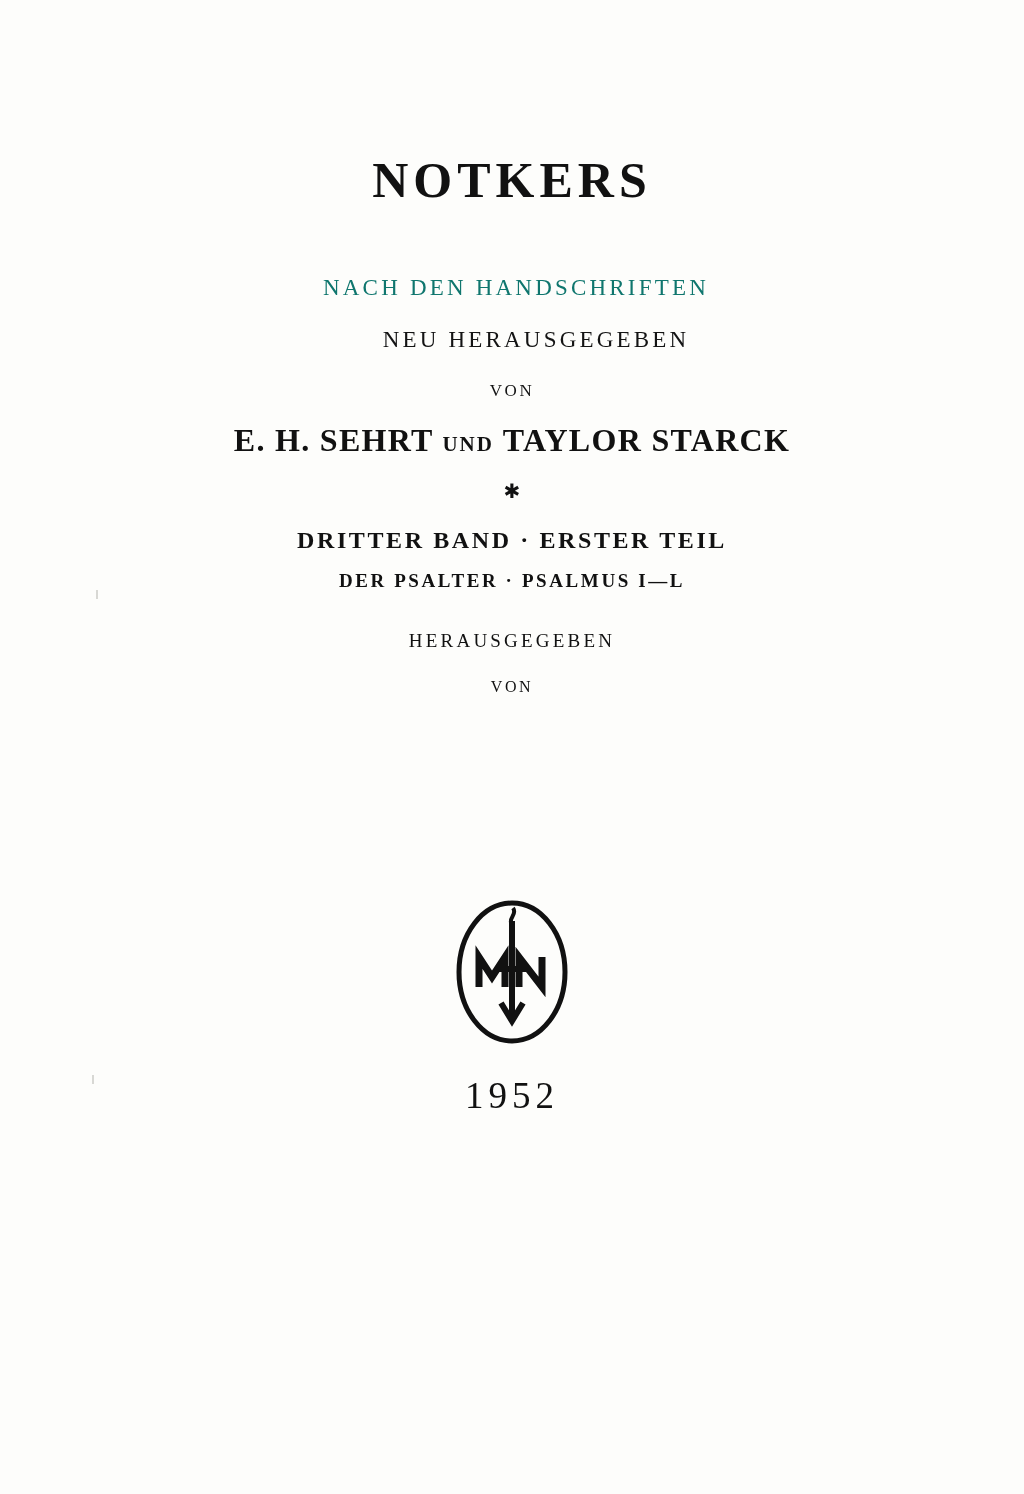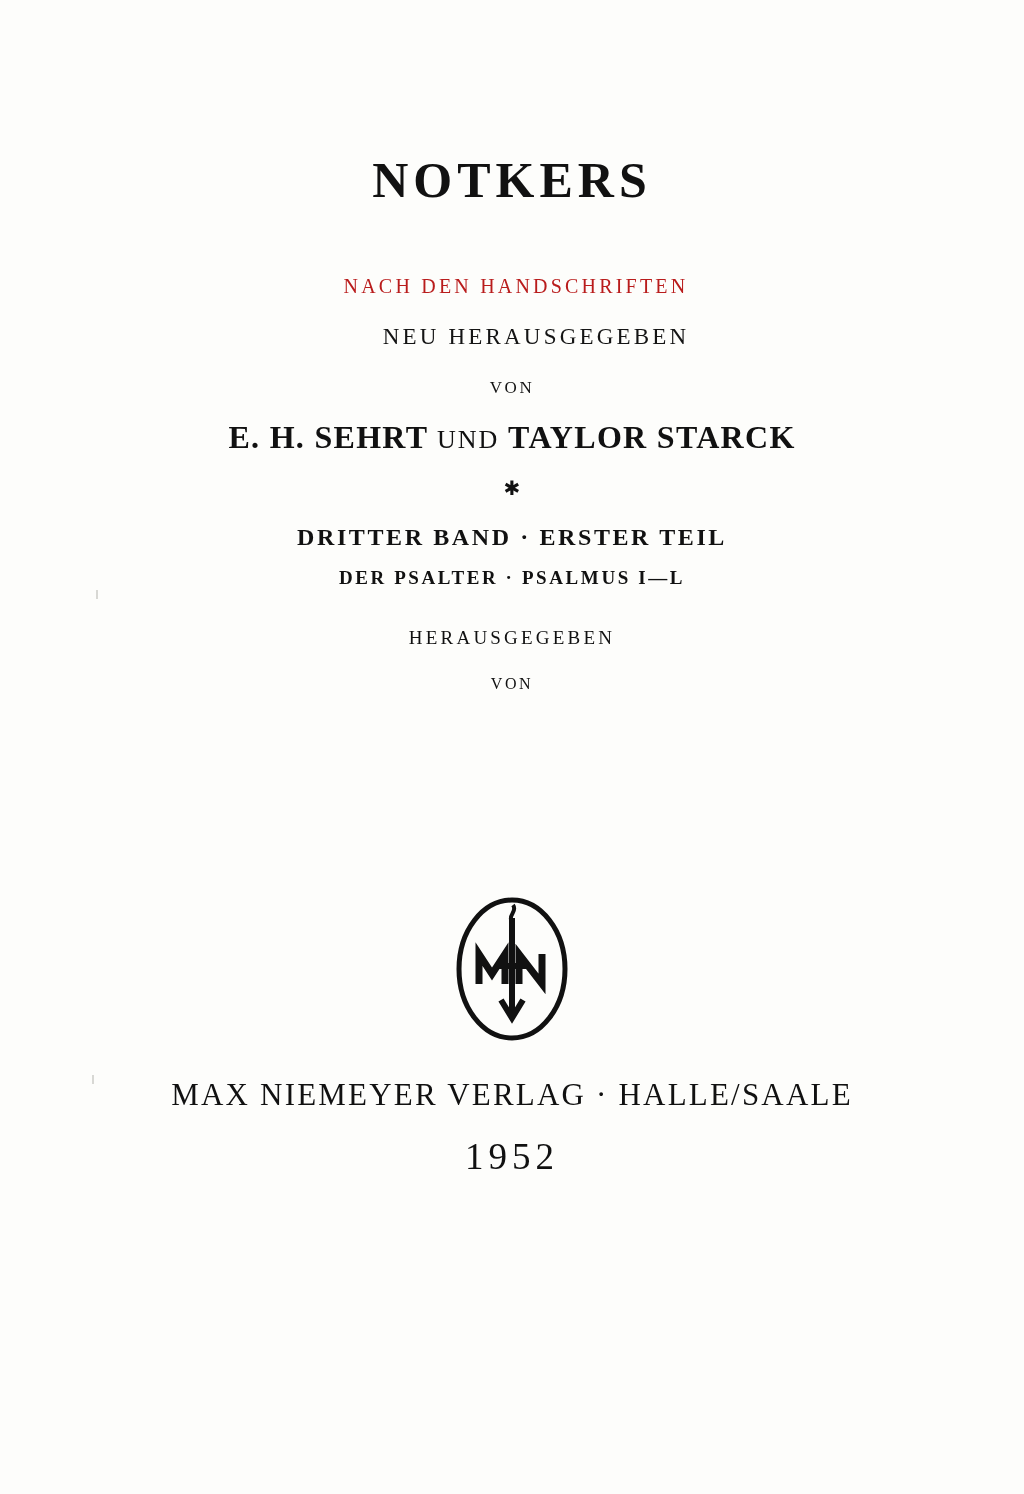--- a/index.html
+++ b/index.html
@@ -41,24 +41,24 @@
     margin-top: 35px;
     font-size: 50px;
     font-weight: 700;
     letter-spacing: 3px;
     line-height: 1.0;
   }
 
   
   .sub-1 {
     margin-top: 70px;
-    font-size: 20px;
+    font-size: 23px;
     font-weight: 400;
     letter-spacing: 3.2px;
-    color: #b91c1c;
+    color: #0f766e;
     margin-left: 8px;
   }
   .sub-2 {
     margin-top: 26px;
     font-size: 23px;
     font-weight: 400;
     letter-spacing: 3.2px;
     color: #141414;
     padding-left: 48px;
   }
@@ -68,22 +68,22 @@
     letter-spacing: 2.6px;
     color: #141414;
   }
   .editors {
     margin-top: 21px;
     font-size: 32px;
     font-weight: 700;
     letter-spacing: 1.3px;
   }
   .editors .und {
-    font-size: 26px;
-    font-weight: 400;
+    font-size: 21px;
+    font-weight: 700;
     letter-spacing: 2px;
     text-align: right;
   }
 
   .asterisk {
     margin-top: 22px;
     font-size: 20px;
     line-height: 1;
     color: #111;
   }
@@ -189,17 +189,16 @@
 
         <path d="M61 30 L61 126" fill="none" stroke="#111" stroke-width="6"></path>
         <path d="M50 112 L61 130 L72 112" fill="none" stroke="#111" stroke-width="6" stroke-linejoin="miter"></path>
 
         <path d="M61 34 C 56 27, 67 24, 62 17" fill="none" stroke="#111" stroke-width="4"></path>
 
         <path d="M47 78 L75 78" fill="none" stroke="#111" stroke-width="6"></path>
       </svg>
     </div>
 
-    <div class="publisher">MAX NIEMEYER VERLAG · HALLE/SAALE</div>
     <div class="year">1952</div>
 
   </div>
 </div>
 
 </body></html>

